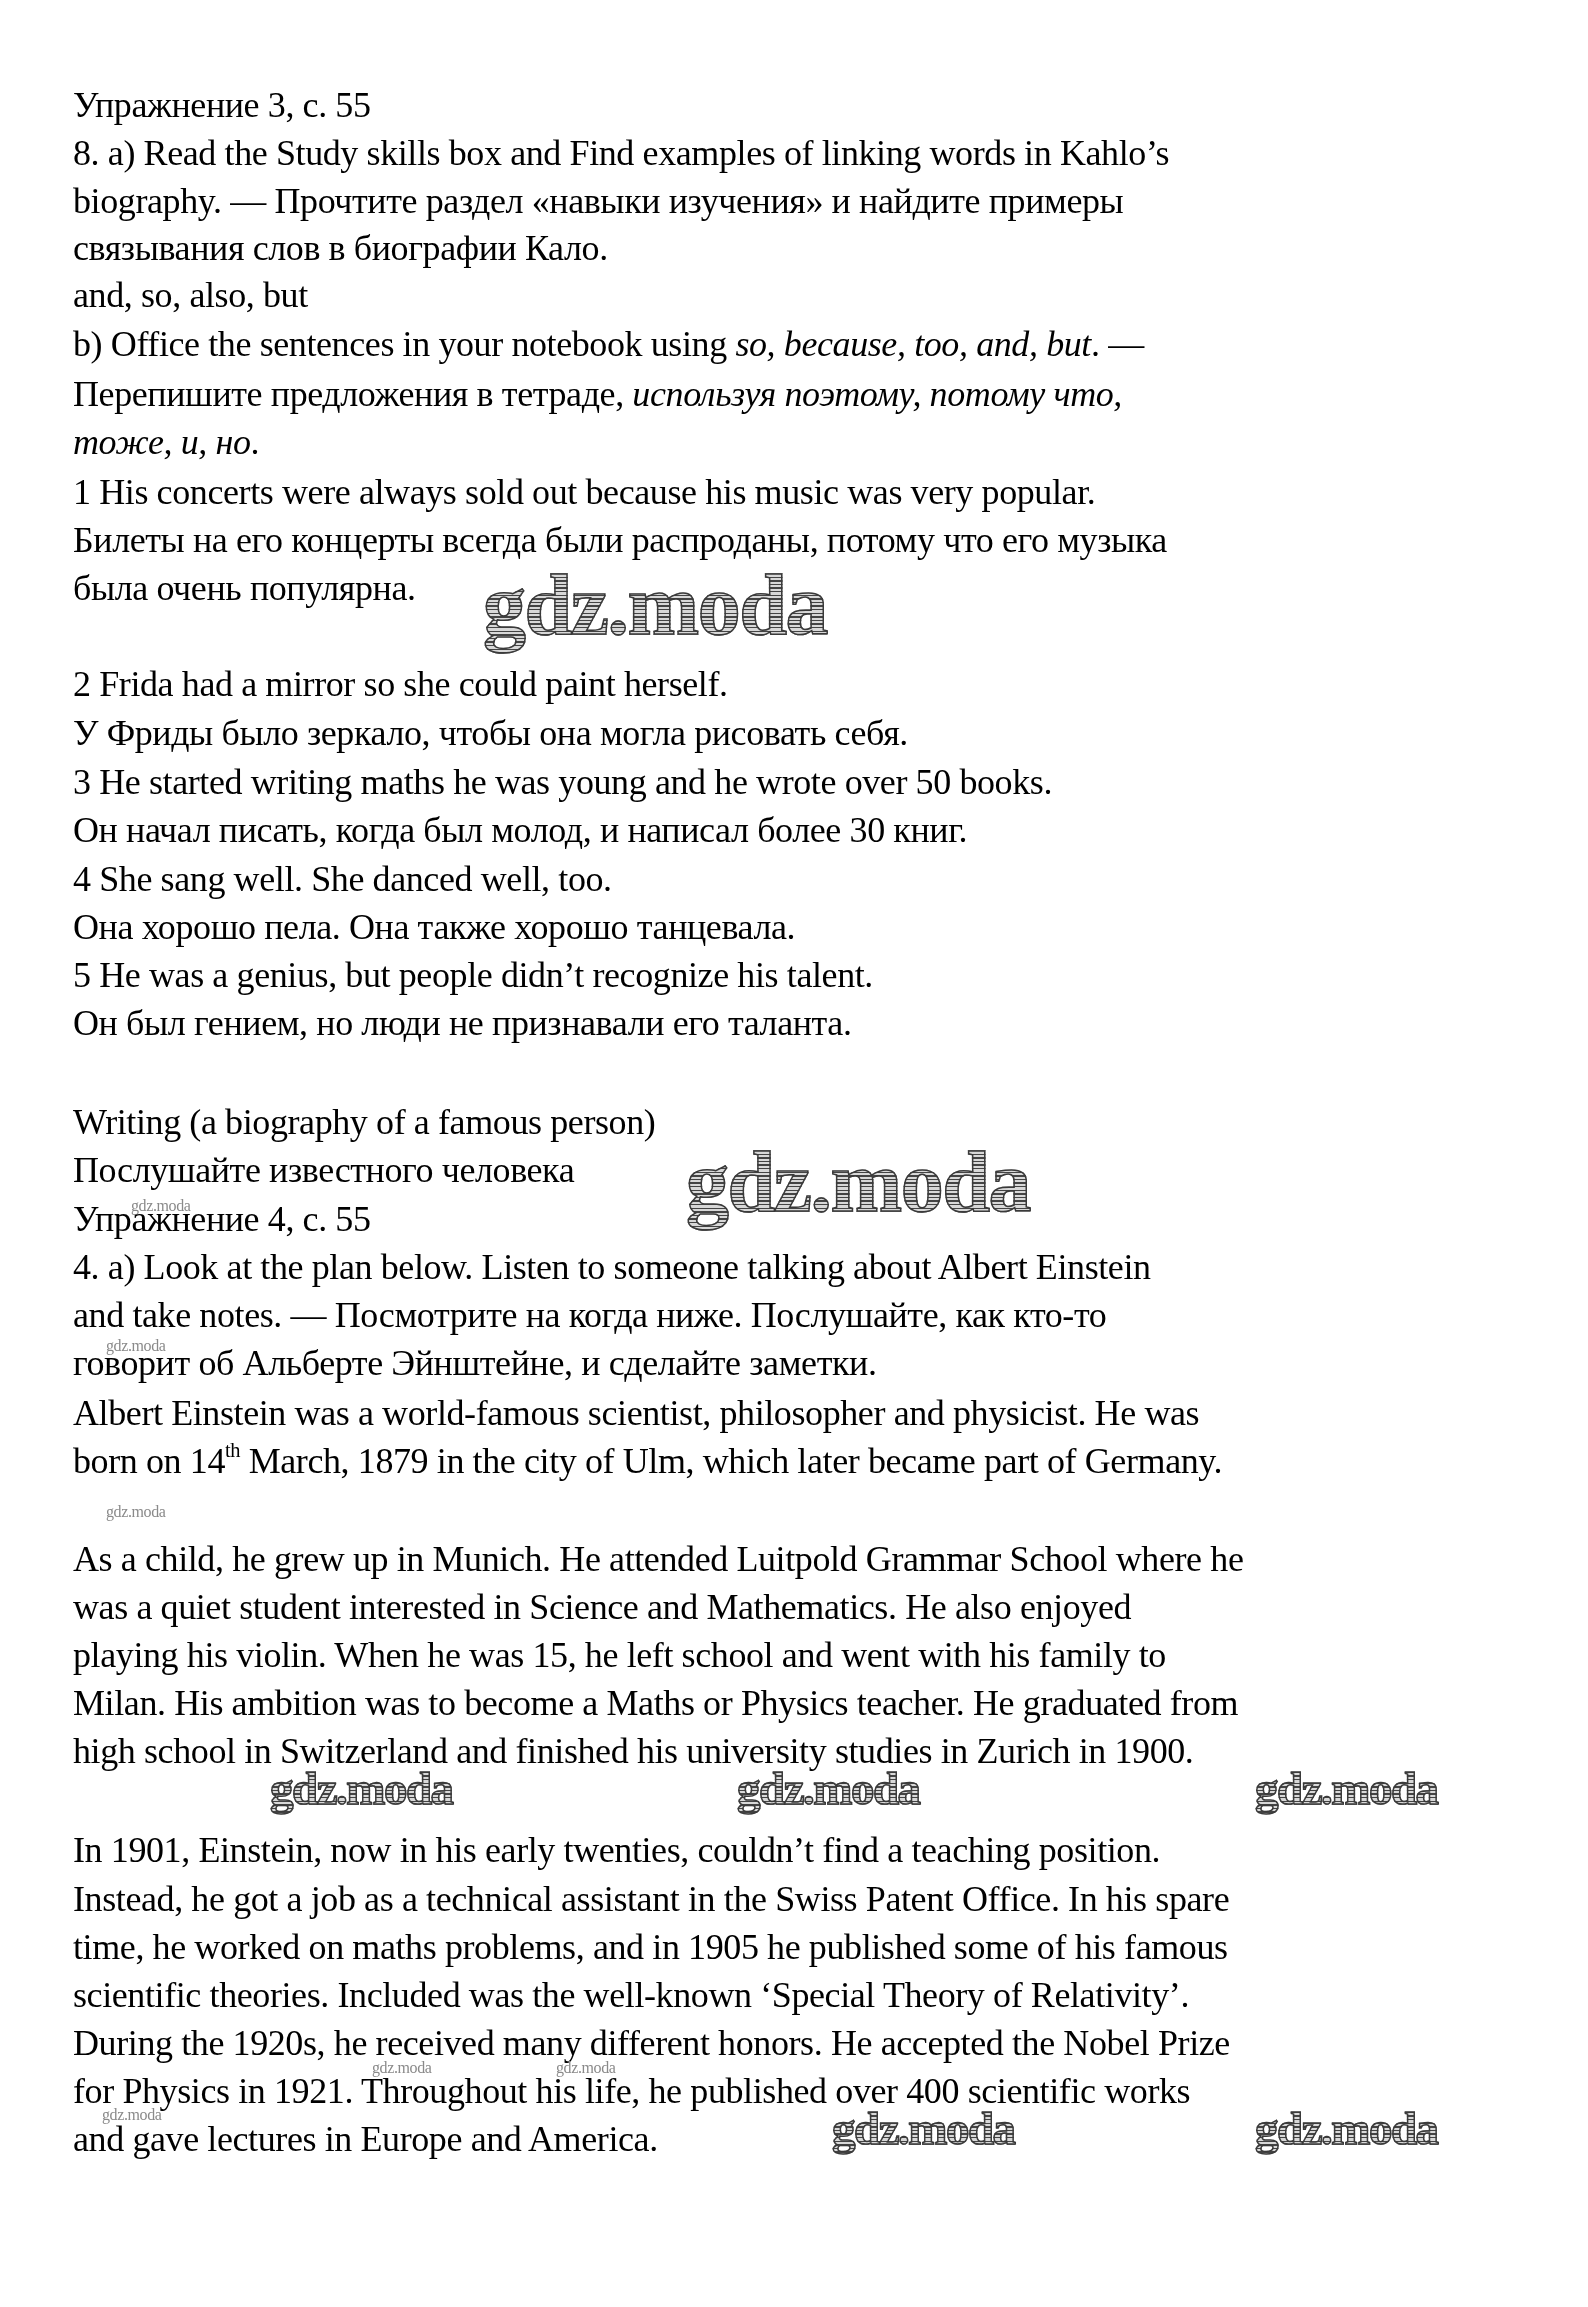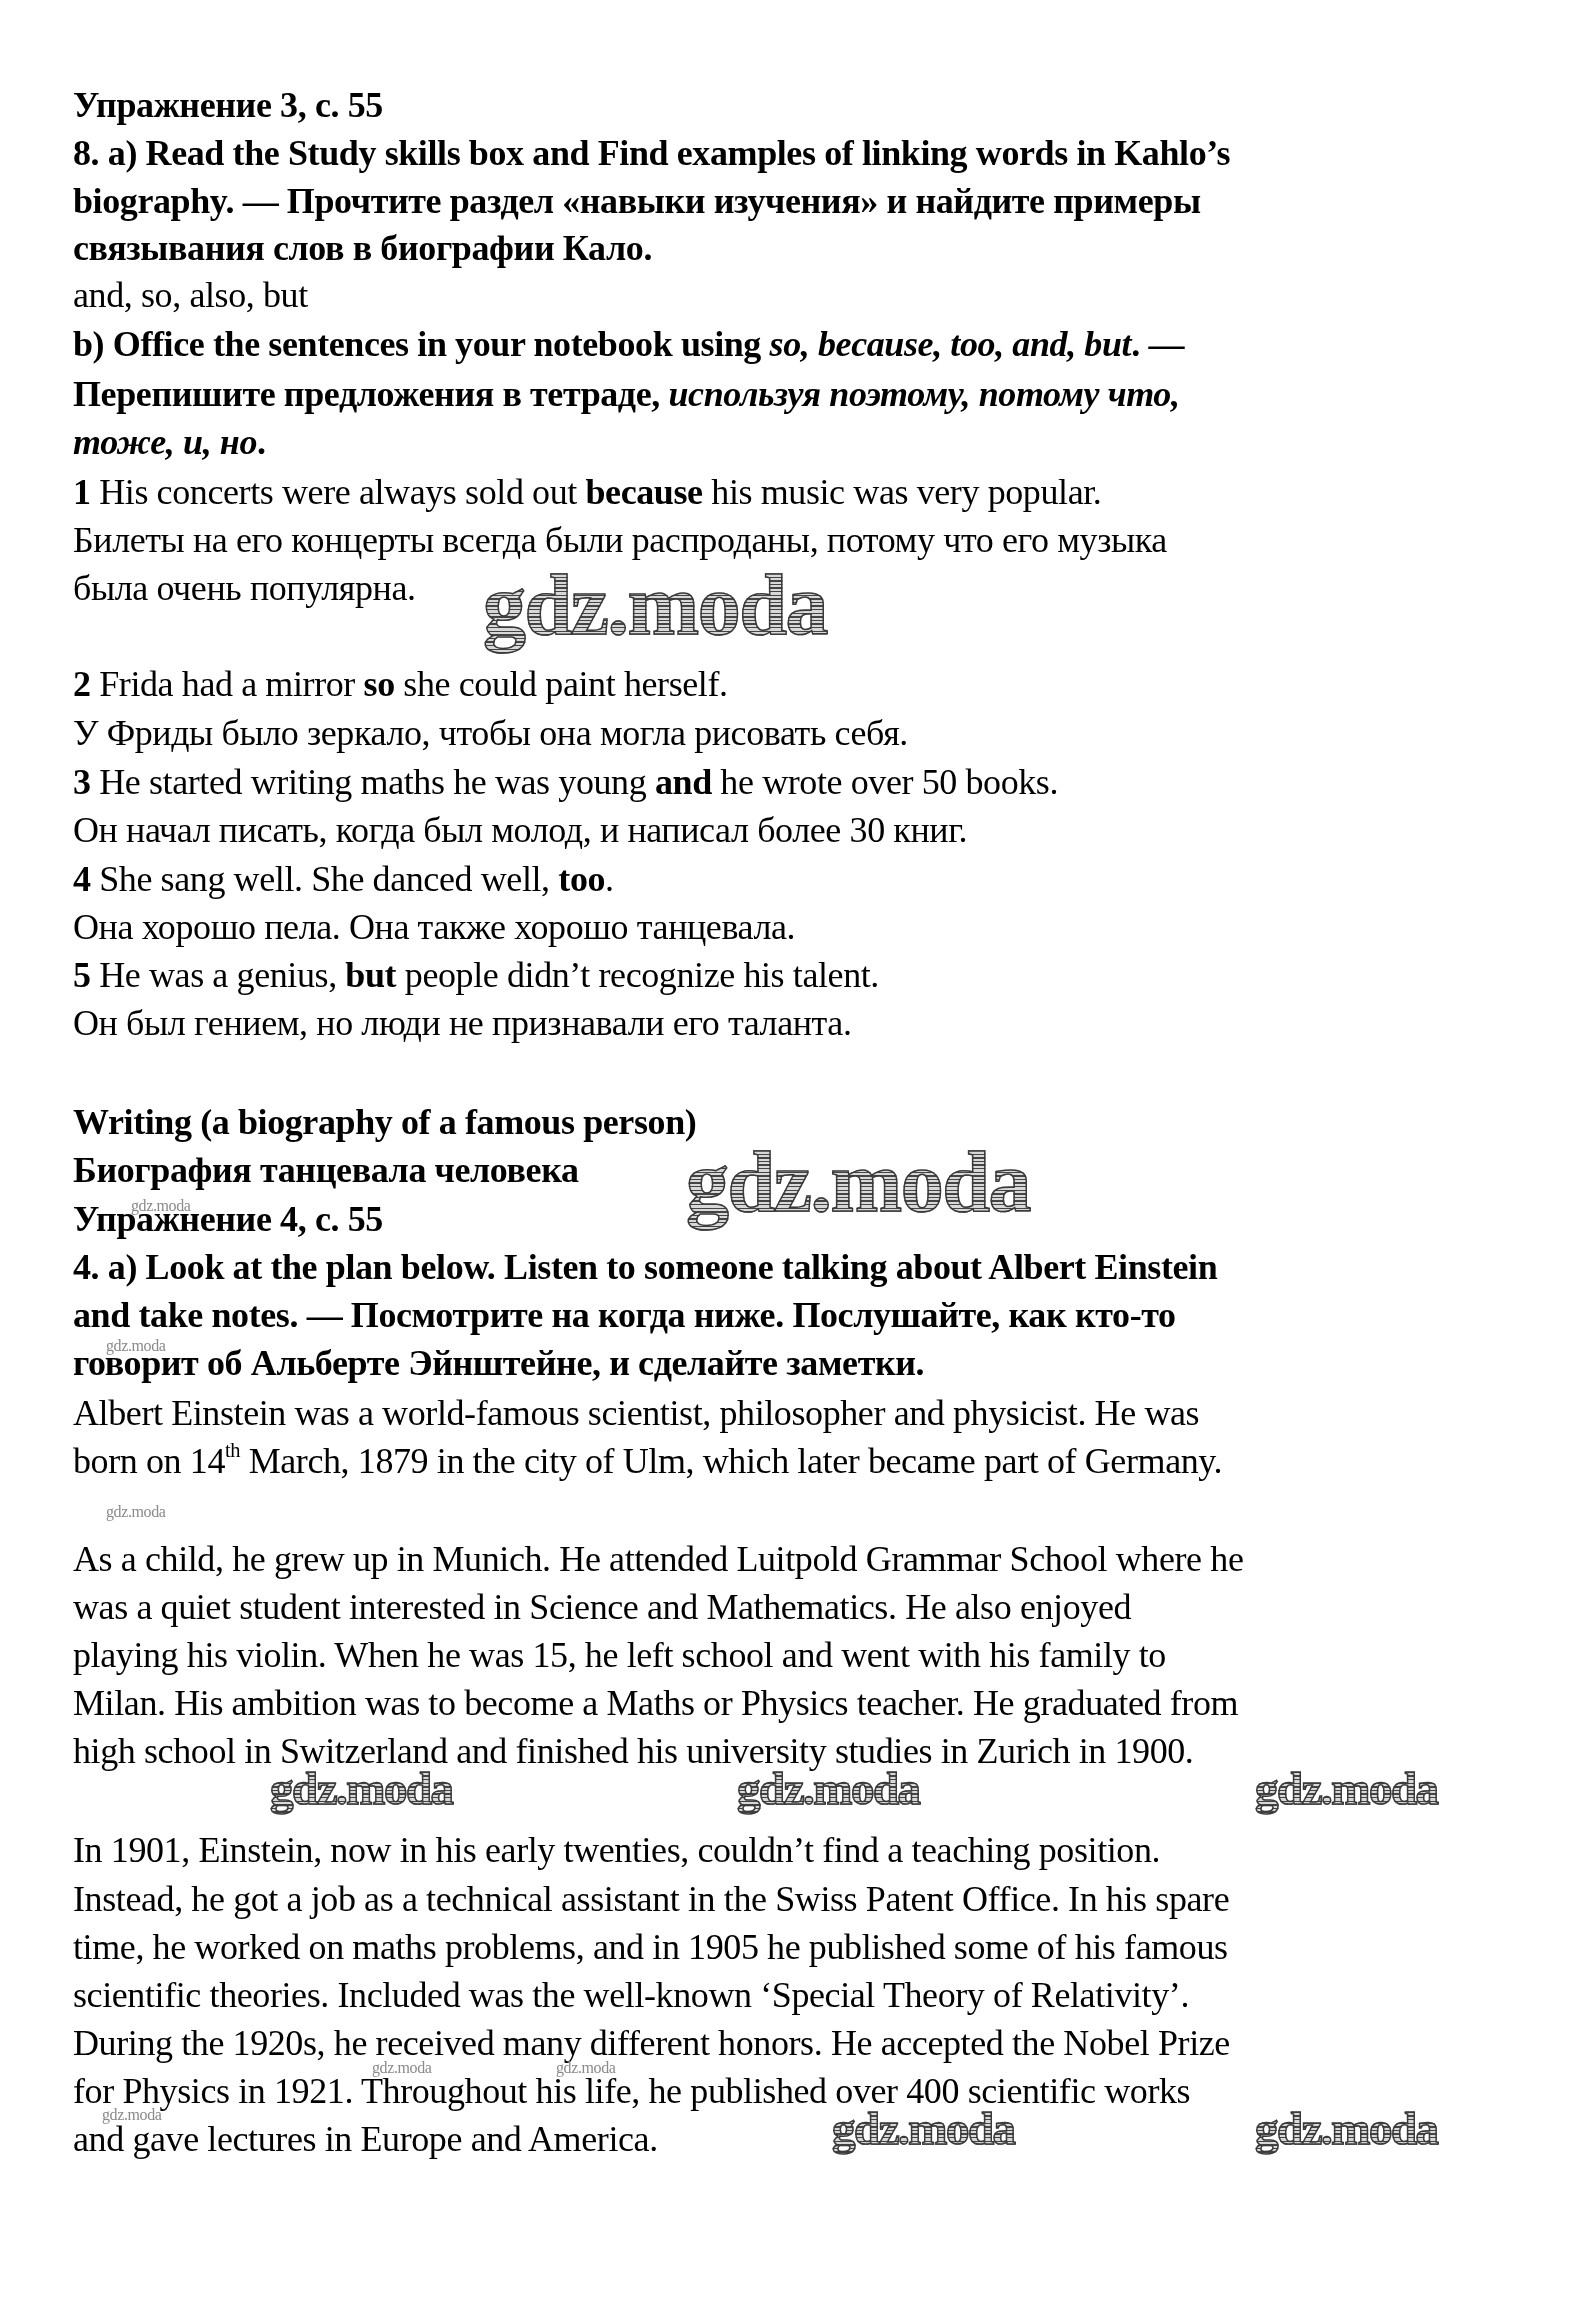--- a/index.html
+++ b/index.html
@@ -1,20 +1,20 @@
 <!DOCTYPE html>
 <html style="font-size:11.7px"><head>
 <meta charset="utf-8">
 <style>
   html, body { margin: 0; padding: 0; background: #ffffff; }
   body { width: 1588px; height: 2307px; position: relative; overflow: hidden;
          font-family: "Liberation Serif", "DejaVu Serif", serif; color: #000; }
   .line { position: absolute; left: 73px; font-size: 36px; line-height: 44px;
           white-space: nowrap; letter-spacing: -0.4px; transform-origin: left center; }
-  .b { font-weight: bold; }
+  .b { font-weight: normal; }
   .i { font-style: italic; }
   sup { font-size: 20.4px; line-height: 0; position: relative; top: -2.9px; }
   .wm { position: absolute; font-family: "Liberation Serif", "DejaVu Serif", serif;
         font-weight: bold; color: #cfcfcf; -webkit-text-stroke: 1.5px #3a3a3a;
         letter-spacing: -1.5px; white-space: nowrap;
         background: repeating-linear-gradient(180deg, #444 0 1.5px, #d8d8d8 1.5px 3.6px);
         -webkit-background-clip: text; background-clip: text; -webkit-text-fill-color: transparent; }
   .wm-big { font-size: 86px; }
   .wm-mid { font-size: 47px; }
   .wm-small { position: absolute; font-family: "Liberation Serif", serif; font-size: 16px;
@@ -60,21 +60,21 @@
   <span class="b">4</span><span> She sang well. She danced well, </span><span class="b">too</span><span>.</span>
 </div>
 <div class="line" style="top:905px">Она хорошо пела. Она также хорошо танцевала.</div>
 
 <div class="line" style="top:953px">
   <span class="b">5</span><span> He was a genius, </span><span class="b">but</span><span> people didn’t recognize his talent.</span>
 </div>
 <div class="line" style="top:1001px">Он был гением, но люди не признавали его таланта.</div>
 
 <div class="line b" style="top:1100px">Writing (a biography of a famous person)</div>
-<div class="line b" style="top:1148px">Биография танцевала человека</div>
+<div class="line b" style="top:1148px">Послушайте известного человека</div>
 <div class="wm wm-big" style="left:686px; top:1132px;">gdz.moda</div>
 <div class="wm-small" style="left:131px; top:1197px;">gdz.moda</div>
 
 <div class="line b" style="top:1197px">Упражнение 4, с. 55</div>
 <div class="line b" style="top:1245px">4. a) Look at the plan below. Listen to someone talking about Albert Einstein</div>
 <div class="line b" style="top:1293px">and take notes. — Посмотрите на когда ниже. Послушайте, как кто-то</div>
 <div class="wm-small" style="left:106px; top:1337px;">gdz.moda</div>
 <div class="line b" style="top:1341px">говорит об Альберте Эйнштейне, и сделайте заметки.</div>
 
 <div class="line" style="top:1391px">Albert Einstein was a world-famous scientist, philosopher and physicist. He was</div>

